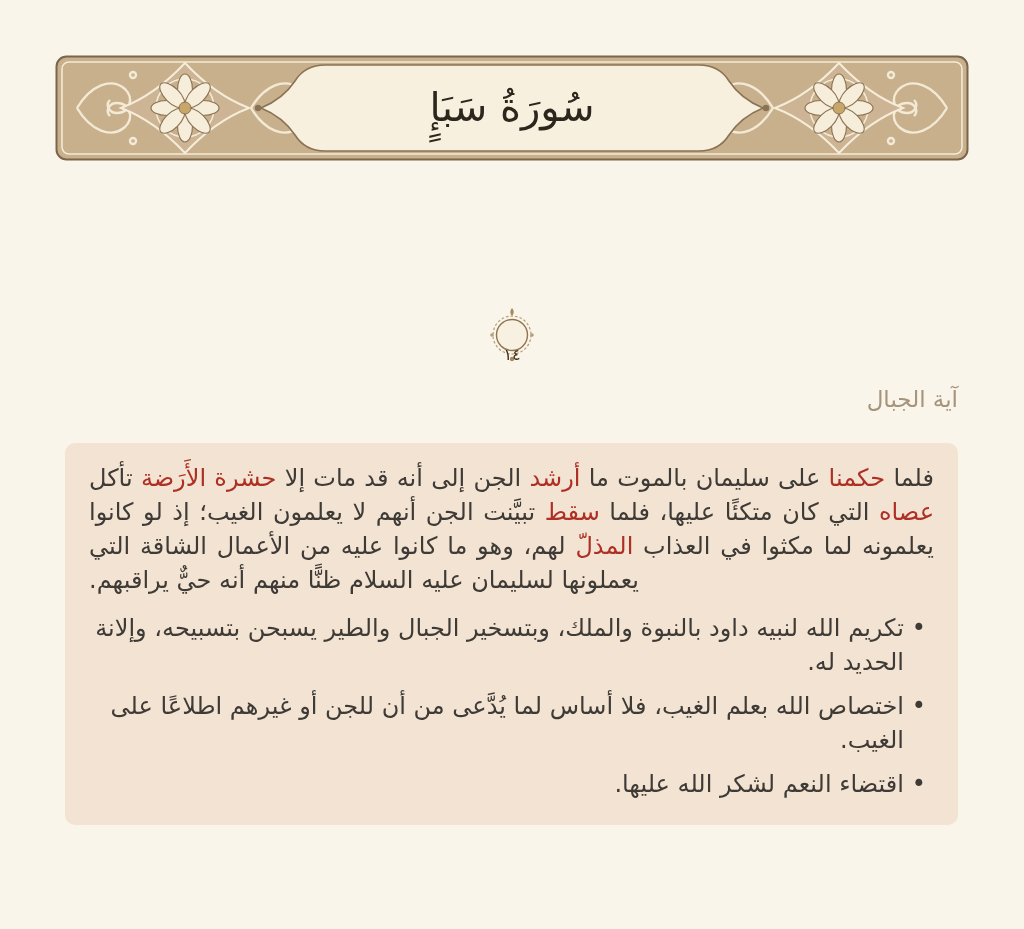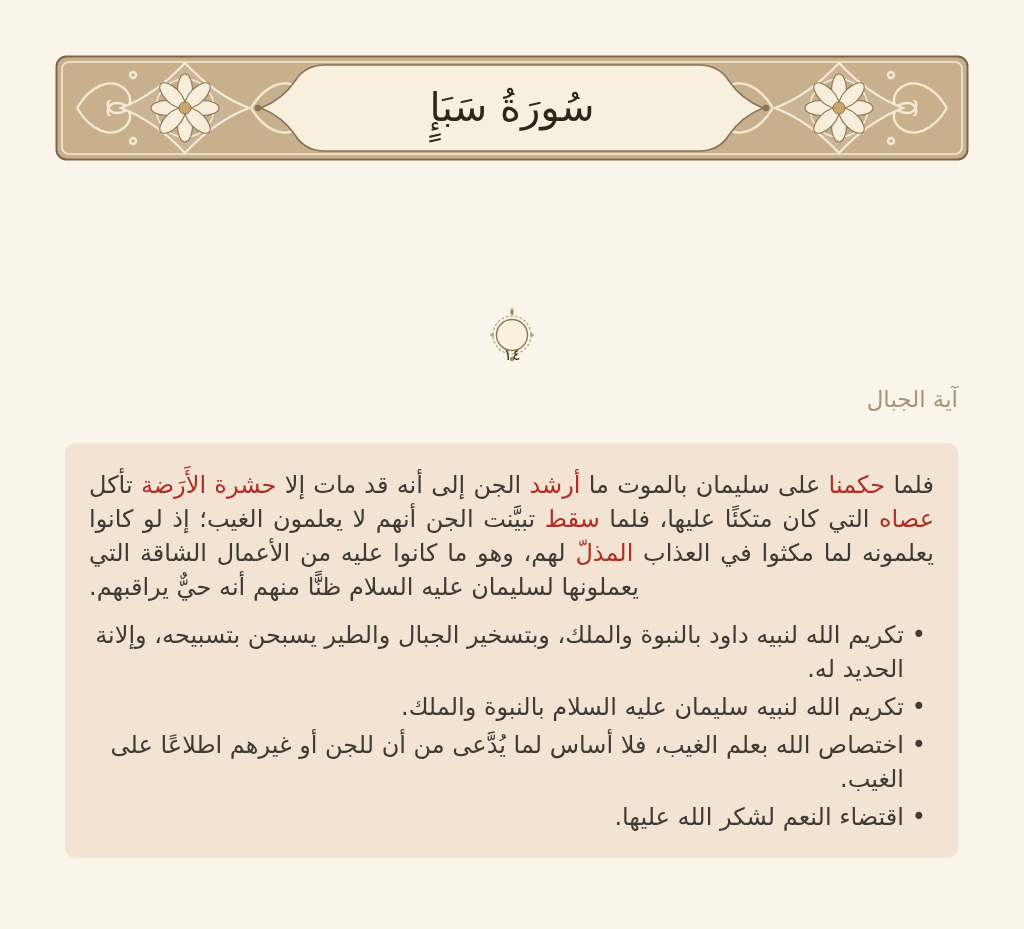--- a/index.html
+++ b/index.html
@@ -25,27 +25,27 @@
     position:absolute;top:18px;left:0;width:100%;height:22px;line-height:22px;
     text-align:center;font-size:16px;color:#40301c;z-index:2;margin-top:20px;
   }
   
   .section-label{
     position:absolute;top:386px;right:66px;font-size:23px;color:#a6937b;
   }
   
   .tafsir-box{
     position:absolute;top:443px;left:65px;width:893px;box-sizing:border-box;
-    background:#f2e3d3;border-radius:10px;padding:25px 24px 24px;
+    background:#f2e3d3;border-radius:10px;padding:18px 24px 24px;
     color:#3e3a35;font-size:24px;line-height:34px;
   }
   .tafsir-paragraph{margin:0;text-align:justify;text-align-last:left;}
   .tafsir-paragraph .red{color:#ae2f24;}
   .tafsir-points{list-style:none;margin:14px 0 0;padding:0;}
-  .tafsir-points li{position:relative;padding-right:30px;margin-top:4px;text-align:right;}
+  .tafsir-points li{position:relative;padding-right:30px;margin-top:10px;text-align:right;}
   .tafsir-points li::before{content:"\2022";position:absolute;right:8px;top:0;color:#3e3a35;}
 </style>
 </head>
 <body>
 
 <div class="page">
 
   <div class="frame">
     <svg viewBox="0 0 914 106" preserveAspectRatio="none">
       <defs>
@@ -104,19 +104,18 @@
     </svg>
     <span class="ayah-number">١٤</span>
   </div>
 
   <div class="section-label">آية الجبال</div>
 
   <div class="tafsir-box">
     <p class="tafsir-paragraph"><span>فلما </span><span class="red">حكمنا</span><span> على سليمان بالموت ما </span><span class="red">أرشد</span><span> الجن إلى أنه قد مات إلا </span><span class="red">حشرة الأَرَضة</span><span> تأكل </span><span class="red">عصاه</span><span> التي كان متكئًا عليها، فلما </span><span class="red">سقط</span><span> تبيَّنت الجن أنهم لا يعلمون الغيب؛ إذ لو كانوا يعلمونه لما مكثوا في العذاب </span><span class="red">المذلّ</span><span> لهم، وهو ما كانوا عليه من الأعمال الشاقة التي يعملونها لسليمان عليه السلام ظنًّا منهم أنه حيٌّ يراقبهم.</span></p>
     <ul class="tafsir-points">
       <li>تكريم الله لنبيه داود بالنبوة والملك، وبتسخير الجبال والطير يسبحن بتسبيحه، وإلانة الحديد له.</li>
-      <li>تكريم الله لنبيه سليمان عليه السلام بالنبوة والملك.</li>
       <li>اختصاص الله بعلم الغيب، فلا أساس لما يُدَّعى من أن للجن أو غيرهم اطلاعًا على الغيب.</li>
       <li>اقتضاء النعم لشكر الله عليها.</li>
     </ul>
   </div>
 
 </div>
 
 </body></html>

